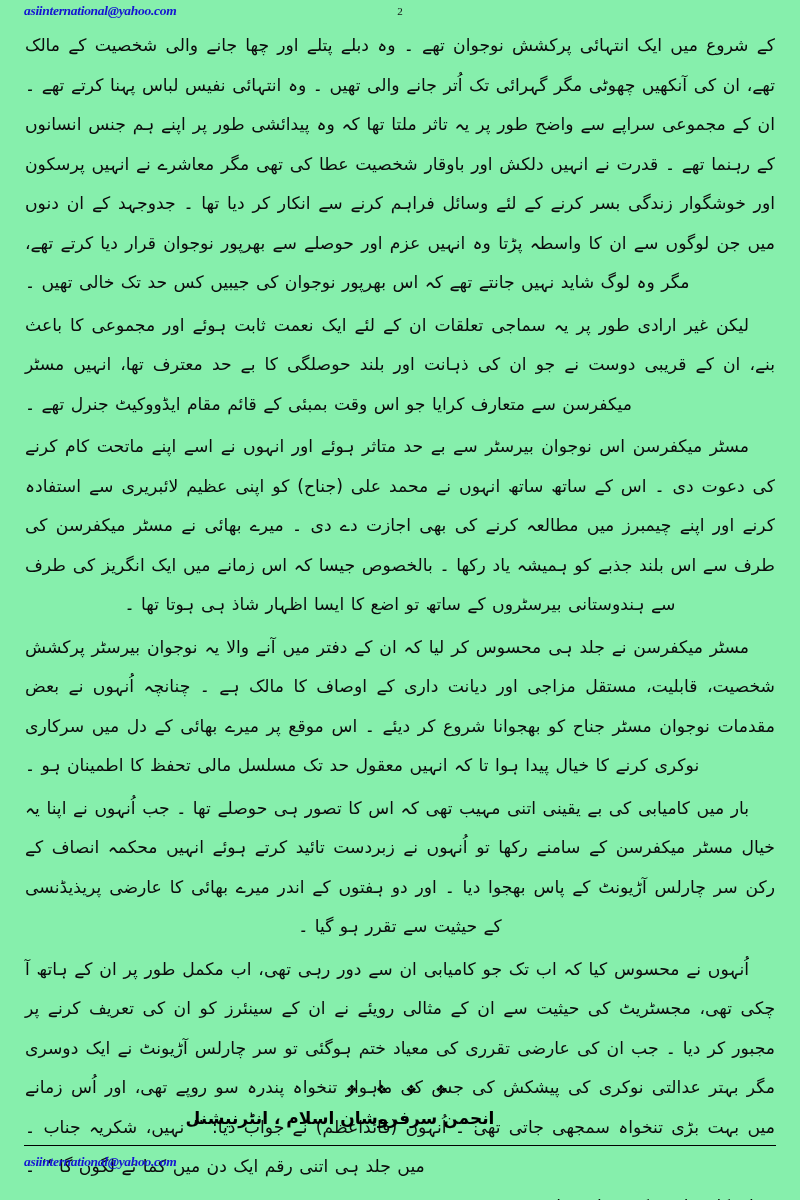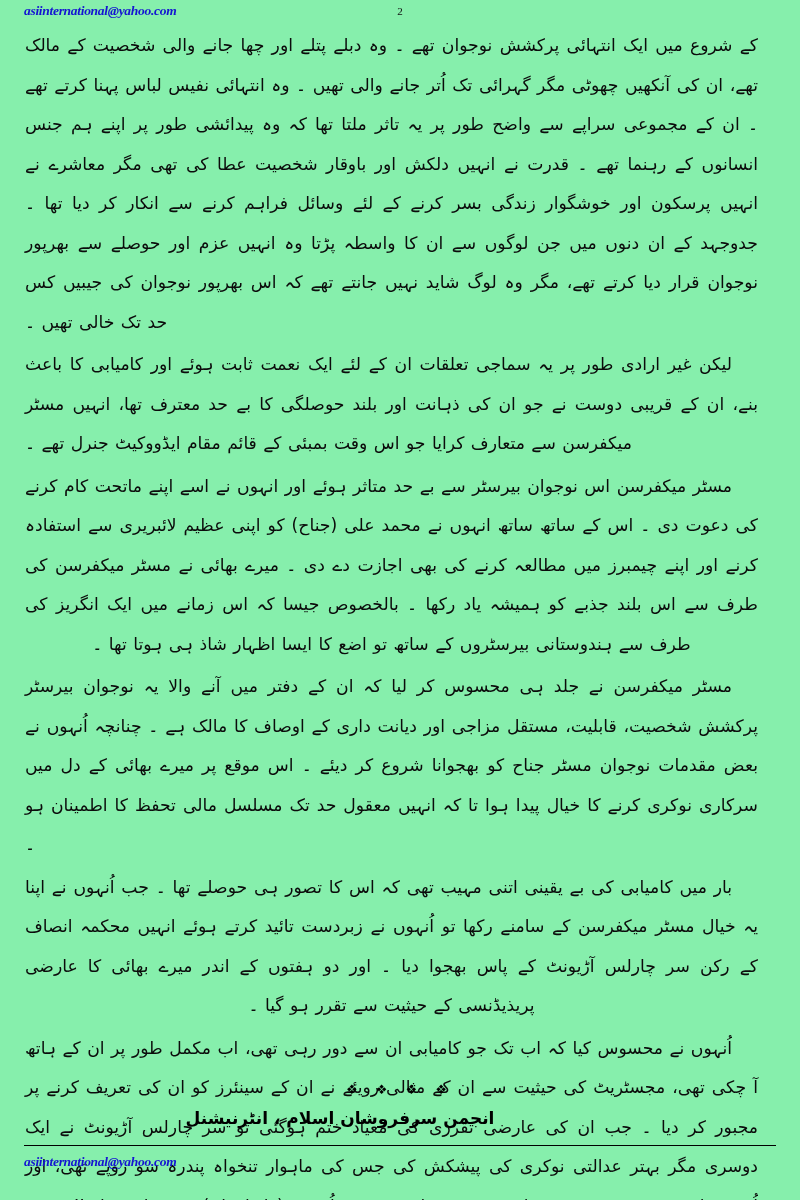--- a/index.html
+++ b/index.html
@@ -63,21 +63,21 @@
   }
   .para {
     direction: rtl;
     text-align: justify;
     text-align-last: center;
     font-family: "DejaVu Sans", "Liberation Sans", sans-serif;
     font-size: 17.2px;
     line-height: 39.5px;
     color: #0b0b0b;
     margin: 0;
-    padding: 0 42px 0 25px;
+    padding: 0 25px 0 25px;
     box-sizing: border-box;
     width: 800px;
     word-spacing: 1px;
   }
   .para.first-indent {
     text-indent: 0;
   }
   .para.indent {
     text-indent: 26px;
   }
@@ -175,21 +175,21 @@
     <div class="header-email">asiinternational@yahoo.com</div>
     <div class="header-pageno">2</div>
   </div>
 
   <div class="body-area">
 
     <p class="para first-indent last-left">کے شروع میں ایک انتہائی پرکشش نوجوان تھے ۔ وہ دبلے پتلے اور چھا جانے والی شخصیت کے مالک تھے، ان کی آنکھیں چھوٹی مگر گہرائی تک اُتر جانے والی تھیں ۔ وہ انتہائی نفیس لباس پہنا کرتے تھے ۔ ان کے مجموعی سراپے سے واضح طور پر یہ تاثر ملتا تھا کہ وہ پیدائشی طور پر اپنے ہم جنس انسانوں کے رہنما تھے ۔ قدرت نے انہیں دلکش اور باوقار شخصیت عطا کی تھی مگر معاشرے نے انہیں پرسکون اور خوشگوار زندگی بسر کرنے کے لئے وسائل فراہم کرنے سے انکار کر دیا تھا ۔ جدوجہد کے ان دنوں میں جن لوگوں سے ان کا واسطہ پڑتا وہ انہیں عزم اور حوصلے سے بھرپور نوجوان قرار دیا کرتے تھے، مگر وہ لوگ شاید نہیں جانتے تھے کہ اس بھرپور نوجوان کی جیبیں کس حد تک خالی تھیں ۔</p>
 
     <div class="para-spacer"></div>
 
-    <p class="para indent last-left">لیکن غیر ارادی طور پر یہ سماجی تعلقات ان کے لئے ایک نعمت ثابت ہوئے اور کامیابی کا باعث بنے، ان کے قریبی دوست نے جو ان کی ذہانت اور بلند حوصلگی کا بے حد معترف تھا، انہیں مسٹر میکفرسن سے متعارف کرایا جو اس وقت بمبئی کے قائم مقام ایڈووکیٹ جنرل تھے ۔</p>
+    <p class="para indent last-left">لیکن غیر ارادی طور پر یہ سماجی تعلقات ان کے لئے ایک نعمت ثابت ہوئے اور مجموعی کا باعث بنے، ان کے قریبی دوست نے جو ان کی ذہانت اور بلند حوصلگی کا بے حد معترف تھا، انہیں مسٹر میکفرسن سے متعارف کرایا جو اس وقت بمبئی کے قائم مقام ایڈووکیٹ جنرل تھے ۔</p>
 
     <div class="para-spacer"></div>
 
     <p class="para indent last-center">مسٹر میکفرسن اس نوجوان بیرسٹر سے بے حد متاثر ہوئے اور انہوں نے اسے اپنے ماتحت کام کرنے کی دعوت دی ۔ اس کے ساتھ ساتھ انہوں نے محمد علی (جناح) کو اپنی عظیم لائبریری سے استفادہ کرنے اور اپنے چیمبرز میں مطالعہ کرنے کی بھی اجازت دے دی ۔ میرے بھائی نے مسٹر میکفرسن کی طرف سے اس بلند جذبے کو ہمیشہ یاد رکھا ۔ بالخصوص جیسا کہ اس زمانے میں ایک انگریز کی طرف سے ہندوستانی بیرسٹروں کے ساتھ تو اضع کا ایسا اظہار شاذ ہی ہوتا تھا ۔</p>
 
     <div class="para-spacer"></div>
 
     <p class="para indent last-left">مسٹر میکفرسن نے جلد ہی محسوس کر لیا کہ ان کے دفتر میں آنے والا یہ نوجوان بیرسٹر پرکشش شخصیت، قابلیت، مستقل مزاجی اور دیانت داری کے اوصاف کا مالک ہے ۔ چنانچہ اُنہوں نے بعض مقدمات نوجوان مسٹر جناح کو بھجوانا شروع کر دیئے ۔ اس موقع پر میرے بھائی کے دل میں سرکاری نوکری کرنے کا خیال پیدا ہوا تا کہ انہیں معقول حد تک مسلسل مالی تحفظ کا اطمینان ہو ۔</p>
 
     <div class="para-spacer"></div>

